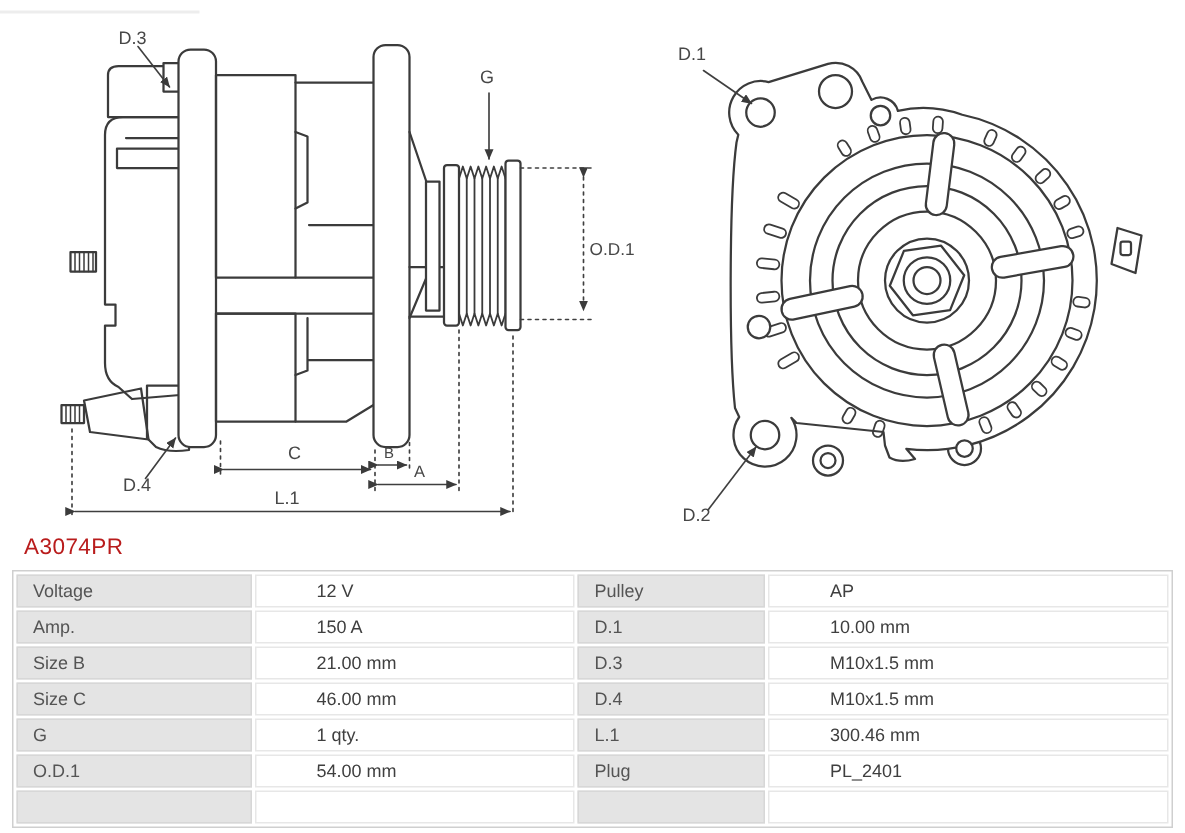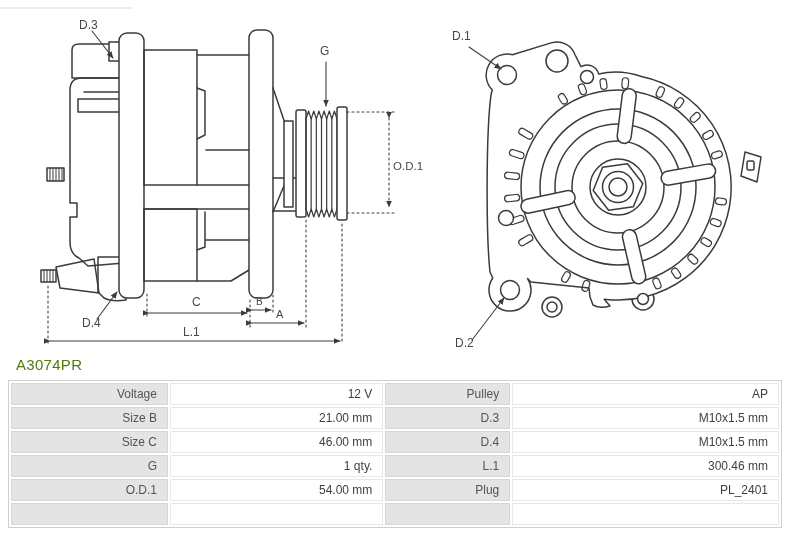--- a/index.html
+++ b/index.html
@@ -3,30 +3,30 @@
 <meta charset="utf-8">
 <style>
   html,body{margin:0;padding:0;}
   body{
     width:790px;height:555px;overflow:hidden;position:relative;
     background:#ffffff;font-family:"Liberation Sans", sans-serif;
   }
   #diagram-area{position:absolute;left:0;top:0;width:790px;height:360px;}
   #part-number{
     position:absolute;left:16px;top:356px;font-size:15px;letter-spacing:.3px;
-    color:#4d7c0f;
+    color:#b91c1c;
   }
   #spec-table{
     position:absolute;left:8px;top:380px;width:774px;
     border-collapse:separate;border-spacing:2px;table-layout:fixed;
     border:1px solid #cfcfcf;background:#ffffff;
     font-size:12px;color:#4a4a4a;
   }
   #spec-table td{
-    height:20px;padding:0 10px;text-align:right;vertical-align:middle;
+    height:20px;padding:0 10px;text-align:left;vertical-align:middle;
     overflow:hidden;white-space:nowrap;
   }
   #spec-table td.lbl{background:#e4e4e4;border:1px solid #d7d7d7;color:#545454;}
   #spec-table td.val{background:#ffffff;border:1px solid #e7e7e7;color:#3f3f3f;padding-left:40px;}
   svg text{font-family:"Liberation Sans", sans-serif;fill:#474747;}
 </style>
 </head>
 <body>
 
 <div id="diagram-area">
@@ -263,20 +263,26 @@
       <col style="width:35%">
   </colgroup>
   <tbody>
     <tr>
       <td class="lbl">Voltage</td>
       <td class="val">12 V</td>
       <td class="lbl">Pulley</td>
       <td class="val">AP</td>
     </tr>
     <tr>
+      <td class="lbl">Amp.</td>
+      <td class="val">150 A</td>
+      <td class="lbl">D.1</td>
+      <td class="val">10.00 mm</td>
+    </tr>
+    <tr>
       <td class="lbl">Size B</td>
       <td class="val">21.00 mm</td>
       <td class="lbl">D.3</td>
       <td class="val">M10x1.5 mm</td>
     </tr>
     <tr>
       <td class="lbl">Size C</td>
       <td class="val">46.00 mm</td>
       <td class="lbl">D.4</td>
       <td class="val">M10x1.5 mm</td>

